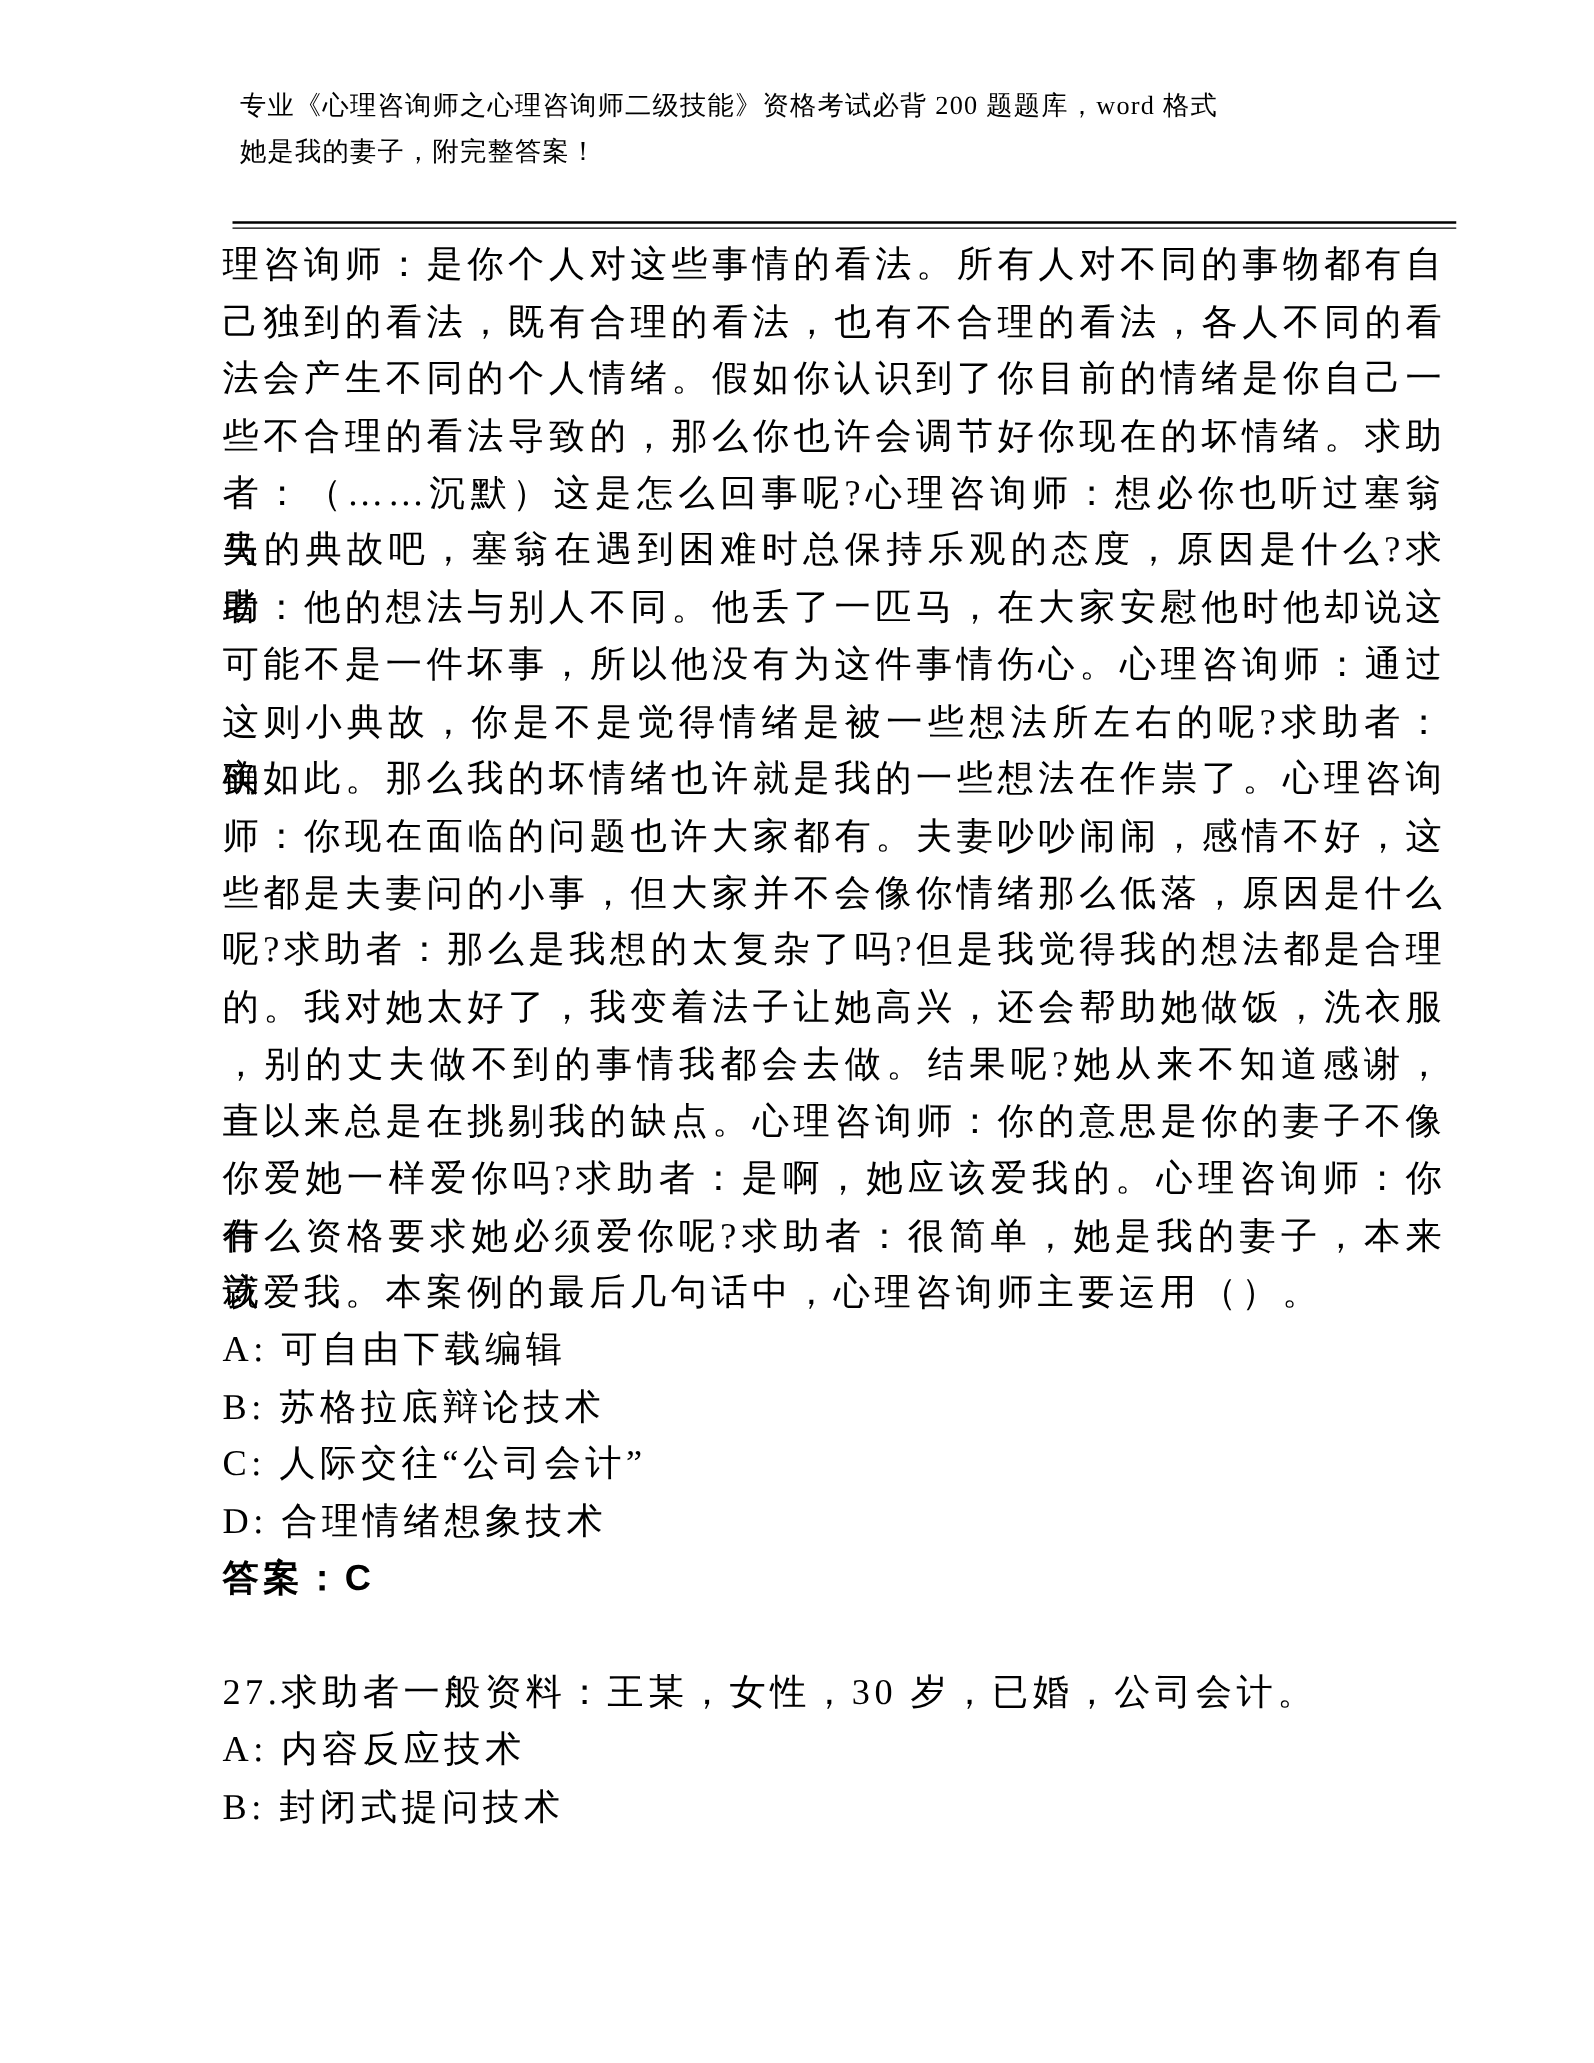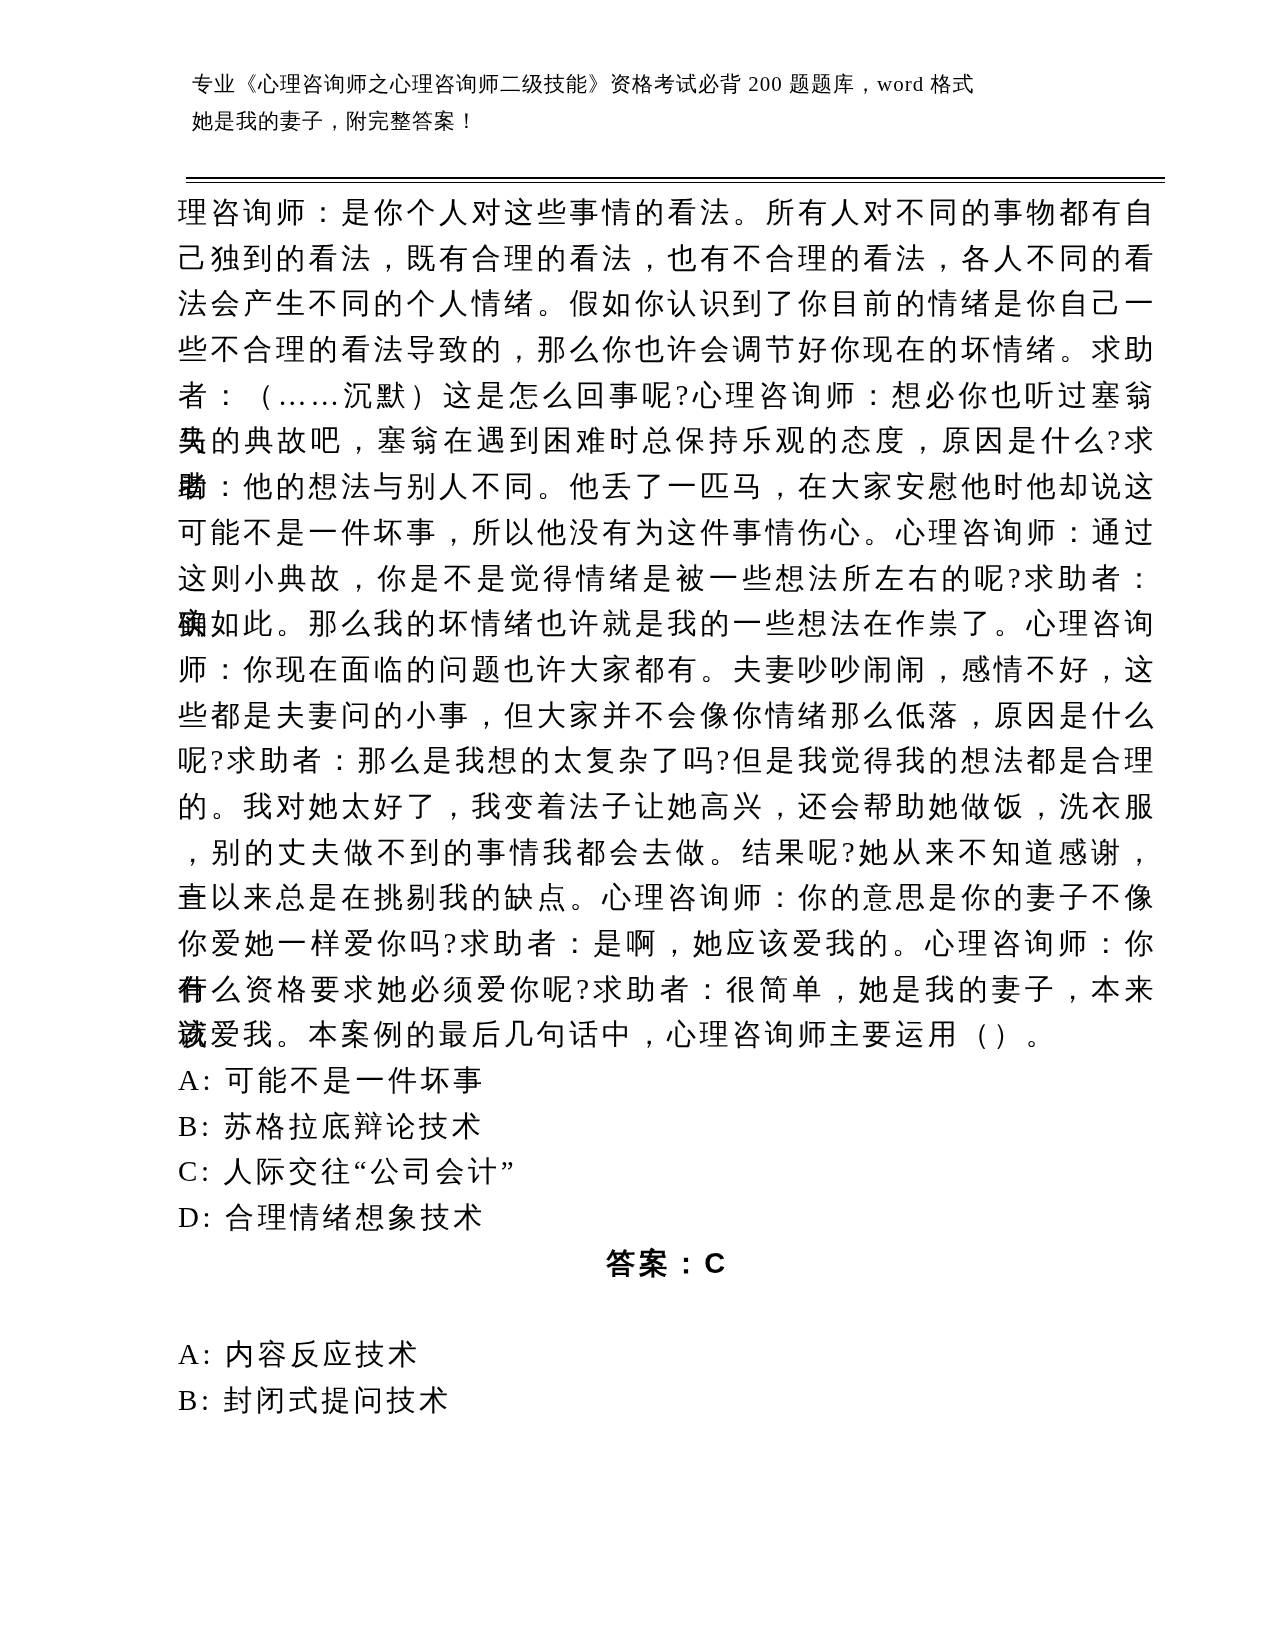--- a/index.html
+++ b/index.html
@@ -50,37 +50,37 @@
   .line.fill {
     white-space: normal;
     text-align: justify;
     text-align-last: justify;
     text-justify: inter-ideograph;
   }
   .answer {
     font-family: "Liberation Sans", "DejaVu Sans", sans-serif;
     font-weight: bold;
     letter-spacing: 3.6px;
-    text-align: center;
   }
   .spacer { height: 45.7px; }
   .group { display: contents; }
 </style>
 </head>
 <body style="background: rgb(255, 255, 255); color: rgb(0, 0, 0);">
 
 <div class="header">
   <div class="hline">专业《心理咨询师之心理咨询师二级技能》资格考试必背 200 题题库，word 格式</div>
   <div class="hline">她是我的妻子，附完整答案！</div>
 </div>
 
 <div class="rule">
   <div class="rule-thick" style="background: rgb(0, 0, 0);"></div>
   <div class="rule-thin" style="background: rgb(0, 0, 0);"></div>
 </div>
 
 <div class="doc-text">
   <div class="group"><div class="line fill">理咨询师：是你个人对这些事情的看法。所有人对不同的事物都有自</div><div class="line fill">己独到的看法，既有合理的看法，也有不合理的看法，各人不同的看</div><div class="line fill">法会产生不同的个人情绪。假如你认识到了你目前的情绪是你自己一</div><div class="line fill">些不合理的看法导致的，那么你也许会调节好你现在的坏情绪。求助</div><div class="line fill">者：（……沉默）这是怎么回事呢?心理咨询师：想必你也听过塞翁失</div><div class="line fill">马的典故吧，塞翁在遇到困难时总保持乐观的态度，原因是什么?求助</div><div class="line fill">者：他的想法与别人不同。他丢了一匹马，在大家安慰他时他却说这</div><div class="line fill">可能不是一件坏事，所以他没有为这件事情伤心。心理咨询师：通过</div><div class="line fill">这则小典故，你是不是觉得情绪是被一些想法所左右的呢?求助者：确</div><div class="line fill">实如此。那么我的坏情绪也许就是我的一些想法在作祟了。心理咨询</div><div class="line fill">师：你现在面临的问题也许大家都有。夫妻吵吵闹闹，感情不好，这</div><div class="line fill">些都是夫妻问的小事，但大家并不会像你情绪那么低落，原因是什么</div><div class="line fill">呢?求助者：那么是我想的太复杂了吗?但是我觉得我的想法都是合理</div><div class="line fill">的。我对她太好了，我变着法子让她高兴，还会帮助她做饭，洗衣服</div><div class="line fill">，别的丈夫做不到的事情我都会去做。结果呢?她从来不知道感谢，一</div><div class="line fill">直以来总是在挑剔我的缺点。心理咨询师：你的意思是你的妻子不像</div><div class="line fill">你爱她一样爱你吗?求助者：是啊，她应该爱我的。心理咨询师：你有</div><div class="line fill">什么资格要求她必须爱你呢?求助者：很简单，她是我的妻子，本来就</div><div class="line">该爱我。本案例的最后几句话中，心理咨询师主要运用（）。</div></div>
-  <div class="group"><div class="line">A: 可能不是一件坏事</div><div class="line">B: 苏格拉底辩论技术</div><div class="line">C: 人际交往“公司会计”</div><div class="line">D: 合理情绪想象技术</div></div>
+  <div class="group"><div class="line">A: 可自由下载编辑</div><div class="line">B: 苏格拉底辩论技术</div><div class="line">C: 人际交往“公司会计”</div><div class="line">D: 合理情绪想象技术</div></div>
   <div class="line answer">答案：C</div>
   <div class="line spacer"></div>
+  <div class="line">27.求助者一般资料：王某，女性，30 岁，已婚，公司会计。</div>
   <div class="group"><div class="line">A: 内容反应技术</div><div class="line">B: 封闭式提问技术</div></div>
 </div>
 
 </body></html>

